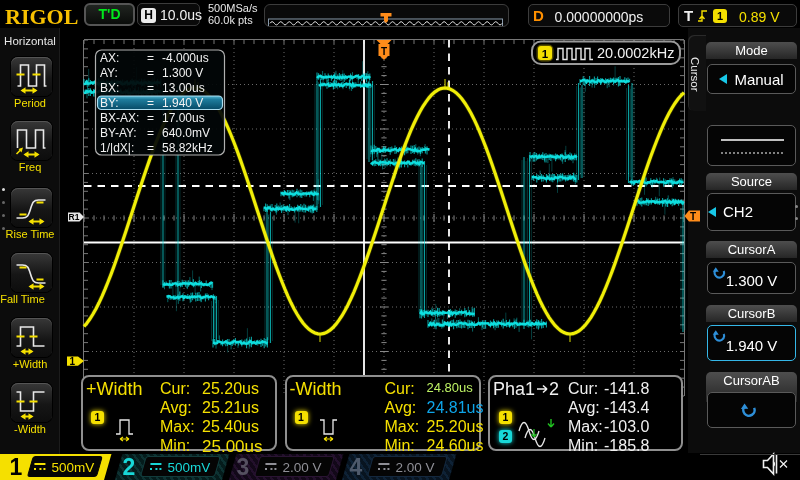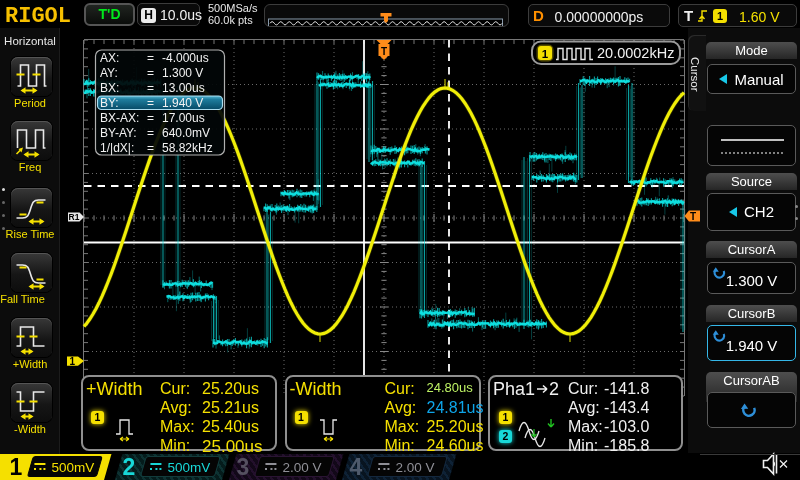--- a/index.html
+++ b/index.html
@@ -1,19 +1,19 @@
 <!DOCTYPE html>
 <html><head><meta charset="utf-8"><style>
 html,body{margin:0;padding:0;background:#000}
 *{box-sizing:border-box}
 body{width:800px;height:480px;position:relative;overflow:hidden;font-family:"Liberation Sans",sans-serif}
 </style></head>
 <body>
 
-<div style="position:absolute;left:5px;top:4px;font-family:Liberation Mono, monospace;font-weight:bold;font-size:22px;color:#f7c000;letter-spacing:0px">RIGOL</div>
+<div style="position:absolute;left:5px;top:4px;font-family:Liberation Serif, serif;font-weight:bold;font-size:22px;color:#f7c000;letter-spacing:0px">RIGOL</div>
 <div style="position:absolute;left:84px;top:3px;width:51px;height:23px;background:linear-gradient(#202420,#0a0c0a);border:2px solid #555;border-radius:6px;text-align:center;line-height:19px;font-size:14px;font-weight:bold;color:#00e81c">T'D</div>
 <div style="position:absolute;left:137px;top:3px;width:63px;height:23px;background:#0a0a0a;border:1.5px solid #3c3c3c;border-radius:5px">
   <div style="position:absolute;left:3px;top:3.5px;width:15px;height:15px;background:#ececec;border-radius:3px;text-align:center;line-height:15px;font-size:12px;font-weight:bold;color:#000">H</div>
   <div style="position:absolute;left:22px;top:3px;font-size:14px;color:#f0f0f0">10.0us</div>
 </div>
 <div style="position:absolute;left:208px;top:2px;font-size:11px;line-height:12px;color:#e8e8e8">500MSa/s<br>60.0k pts</div>
 <div style="position:absolute;left:264px;top:4px;width:245px;height:23px;background:#0a0a0a;border:1.5px solid #3c3c3c;border-radius:6px">
   <svg width="242" height="21" viewBox="0 0 242 21" style="position:absolute;left:0px;top:0px">
     <rect x="3.5" y="14" width="234" height="8.2" fill="#000" stroke="#8899aa" stroke-width="1"></rect>
     <path d="M5,18.3 q2.15,-3.2 4.3,0 q2.15,3.2 4.3,0 q2.15,-3.2 4.3,0 q2.15,3.2 4.3,0 q2.15,-3.2 4.3,0 q2.15,3.2 4.3,0 q2.15,-3.2 4.3,0 q2.15,3.2 4.3,0 q2.15,-3.2 4.3,0 q2.15,3.2 4.3,0 q2.15,-3.2 4.3,0 q2.15,3.2 4.3,0 q2.15,-3.2 4.3,0 q2.15,3.2 4.3,0 q2.15,-3.2 4.3,0 q2.15,3.2 4.3,0 q2.15,-3.2 4.3,0 q2.15,3.2 4.3,0 q2.15,-3.2 4.3,0 q2.15,3.2 4.3,0 q2.15,-3.2 4.3,0 q2.15,3.2 4.3,0 q2.15,-3.2 4.3,0 q2.15,3.2 4.3,0 q2.15,-3.2 4.3,0 q2.15,3.2 4.3,0 q2.15,-3.2 4.3,0 q2.15,3.2 4.3,0 q2.15,-3.2 4.3,0 q2.15,3.2 4.3,0 q2.15,-3.2 4.3,0 q2.15,3.2 4.3,0 q2.15,-3.2 4.3,0 q2.15,3.2 4.3,0 q2.15,-3.2 4.3,0 q2.15,3.2 4.3,0 q2.15,-3.2 4.3,0 q2.15,3.2 4.3,0 q2.15,-3.2 4.3,0 q2.15,3.2 4.3,0 q2.15,-3.2 4.3,0 q2.15,3.2 4.3,0 q2.15,-3.2 4.3,0 q2.15,3.2 4.3,0 q2.15,-3.2 4.3,0 q2.15,3.2 4.3,0 q2.15,-3.2 4.3,0 q2.15,3.2 4.3,0 q2.15,-3.2 4.3,0 q2.15,3.2 4.3,0 q2.15,-3.2 4.3,0 q2.15,3.2 4.3,0 q2.15,-3.2 4.3,0 q2.15,3.2 4.3,0" stroke="#e8e8e8" stroke-width="1" fill="none"></path>
@@ -23,21 +23,21 @@
 <div style="position:absolute;left:528px;top:4px;width:142px;height:23px;background:#0a0a0a;border:1.5px solid #3c3c3c;border-radius:5px">
   <div style="position:absolute;left:4px;top:2px;font-size:15px;font-weight:bold;color:#ff9000">D</div>
   <div style="position:absolute;left:0;top:3.5px;width:100%;text-align:center;font-size:14px;color:#f0f0f0">0.00000000ps</div>
 </div>
 <div style="position:absolute;left:678px;top:4px;width:119px;height:23px;background:#0a0a0a;border:1.5px solid #3c3c3c;border-radius:5px">
   <div style="position:absolute;left:5px;top:2px;font-size:15px;font-weight:bold;color:#f0f0f0">T</div>
   <svg width="14" height="16" viewBox="0 0 14 16" style="position:absolute;left:18px;top:3px">
       <path d="M1,13 h4 V3 h5 M5,8 l-2.5,3 M5,8 l2.5,3" stroke="#f5e000" stroke-width="1.4" fill="none"></path>
     </svg>
   <div style="position:absolute;left:34px;top:4px;width:14px;height:14px;border-radius:3px;background:#f5e000;color:#000;font-size:11px;font-weight:bold;text-align:center;line-height:14px">1</div>
-  <div style="position:absolute;left:60px;top:3.5px;font-size:14px;color:#f5e000">1.60 V</div>
+  <div style="position:absolute;left:60px;top:3.5px;font-size:14px;color:#f5e000">0.89 V</div>
 </div>
 <svg width="648" height="428" viewBox="60 28 648 428" style="position:absolute;left:60px;top:28px">
 <line x1="84" y1="84.5" x2="684" y2="84.5" stroke="#6a6a6a" stroke-width="1" stroke-dasharray="1 3"></line>
 <line x1="84" y1="129" x2="684" y2="129" stroke="#6a6a6a" stroke-width="1" stroke-dasharray="1 3"></line>
 <line x1="84" y1="173.5" x2="684" y2="173.5" stroke="#6a6a6a" stroke-width="1" stroke-dasharray="1 3"></line>
 <line x1="84" y1="262.5" x2="684" y2="262.5" stroke="#6a6a6a" stroke-width="1" stroke-dasharray="1 3"></line>
 <line x1="84" y1="307" x2="684" y2="307" stroke="#6a6a6a" stroke-width="1" stroke-dasharray="1 3"></line>
 <line x1="84" y1="351.5" x2="684" y2="351.5" stroke="#6a6a6a" stroke-width="1" stroke-dasharray="1 3"></line>
 <line x1="134" y1="40" x2="134" y2="396" stroke="#6a6a6a" stroke-width="1" stroke-dasharray="1 3"></line>
 <line x1="184" y1="40" x2="184" y2="396" stroke="#6a6a6a" stroke-width="1" stroke-dasharray="1 3"></line>
@@ -307,21 +307,21 @@
 <div style="position:absolute;left:19px;top:36px;width:89px;height:30px;background:#050505;border:1.5px solid #5a5a5a;border-radius:5px;color:#fff">
       <div style="display:flex;align-items:center;justify-content:center;height:100%;font-size:15px"><span style="display:inline-block;width:0;height:0;border-top:5px solid transparent;border-bottom:5px solid transparent;border-right:8px solid #18c8e8;margin-right:7px"></span>Manual</div>
     </div>
 <div style="position:absolute;left:18px;top:13.5px;width:91px;height:17px;background:linear-gradient(#4e4e4e,#262626);border-radius:5px 5px 0 0;text-align:center;font-size:13px;color:#fff;line-height:17px">Mode</div>
 <div style="position:absolute;left:19px;top:96.5px;width:89px;height:41px;background:#050505;border:1.5px solid #5a5a5a;border-radius:5px;color:#fff"><svg width="89" height="39">
         <line x1="13" y1="14" x2="76" y2="14" stroke="#fff" stroke-width="1.5"></line>
         <line x1="13" y1="27" x2="76" y2="27" stroke="#fff" stroke-width="1" stroke-dasharray="2 2"></line>
       </svg></div>
 <div style="position:absolute;left:18px;top:145px;width:91px;height:17px;background:linear-gradient(#4e4e4e,#262626);border-radius:5px 5px 0 0;text-align:center;font-size:13px;color:#fff;line-height:17px">Source</div>
 <div style="position:absolute;left:19px;top:164.5px;width:89px;height:38px;background:#050505;border:1.5px solid #5a5a5a;border-radius:5px;color:#fff">
-      <div style="display:flex;align-items:center;justify-content:center;height:100%;font-size:15px"><span style="display:inline-block;width:0;height:0;border-top:5px solid transparent;border-bottom:5px solid transparent;border-right:8px solid #18c8e8;margin-right:7px"></span>CH2</div>
+      <div style="display:flex;align-items:center;justify-content:flex-start;height:100%;font-size:15px"><span style="display:inline-block;width:0;height:0;border-top:5px solid transparent;border-bottom:5px solid transparent;border-right:8px solid #18c8e8;margin-right:7px"></span>CH2</div>
     </div>
 <div style="position:absolute;left:18px;top:212.5px;width:91px;height:17px;background:linear-gradient(#4e4e4e,#262626);border-radius:5px 5px 0 0;text-align:center;font-size:13px;color:#fff;line-height:17px">CursorA</div>
 <div style="position:absolute;left:19px;top:234px;width:89px;height:32px;background:#050505;border:1.5px solid #5a5a5a;border-radius:5px;color:#fff">
       <svg width="14" height="14" viewBox="0 0 15 15" style="position:absolute;left:4px;top:4px">
         <path d="M4.2,2.9 A5,5 0 1 0 12.5,4.3" stroke="#2e8fd8" stroke-width="2.2" fill="none"></path>
         <polygon points="0.8,5.2 7.3,5.0 4.0,0.4" fill="#2e8fd8"></polygon>
       </svg>
       <div style="text-align:center;font-size:15px;margin-top:9px">1.300 V</div>
     </div>
 <div style="position:absolute;left:18px;top:277px;width:91px;height:17px;background:linear-gradient(#4e4e4e,#262626);border-radius:5px 5px 0 0;text-align:center;font-size:13px;color:#fff;line-height:17px">CursorB</div>

